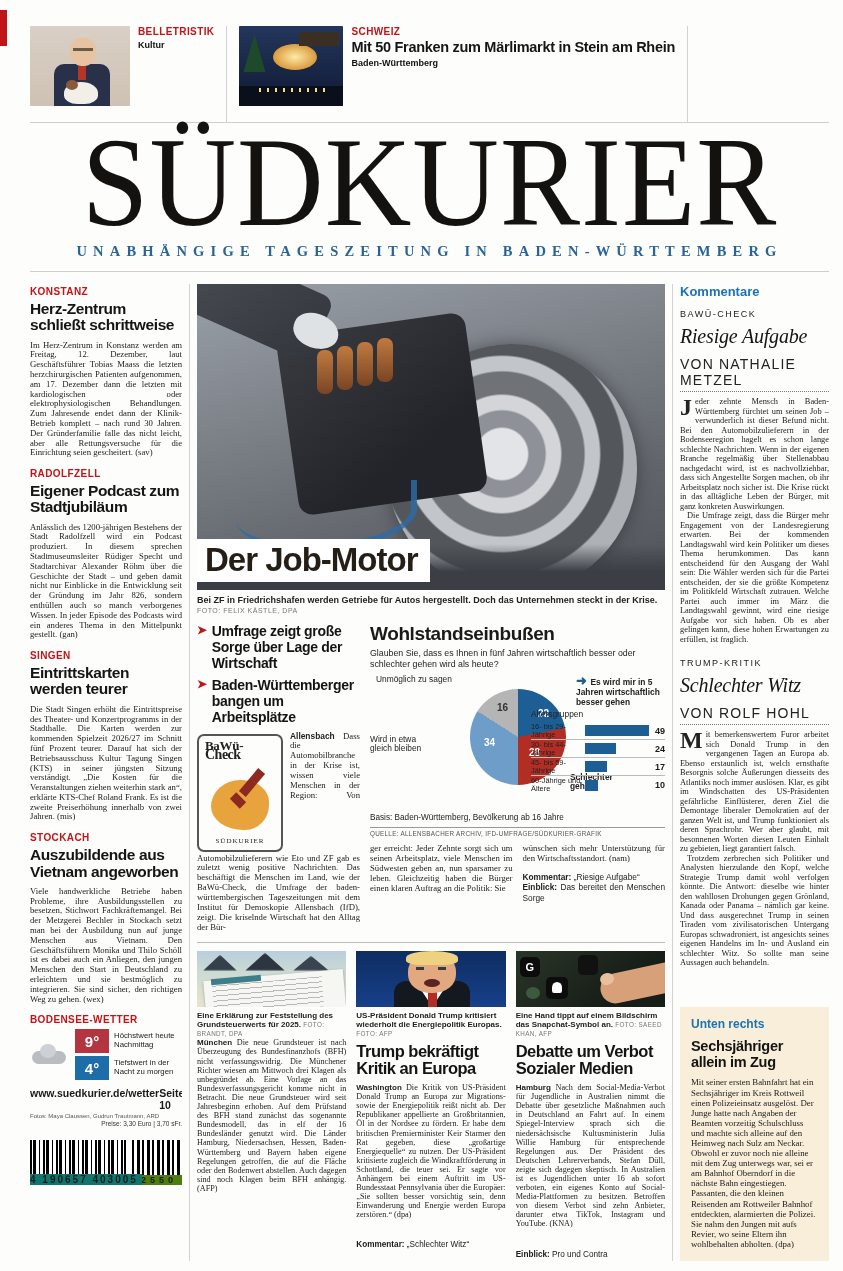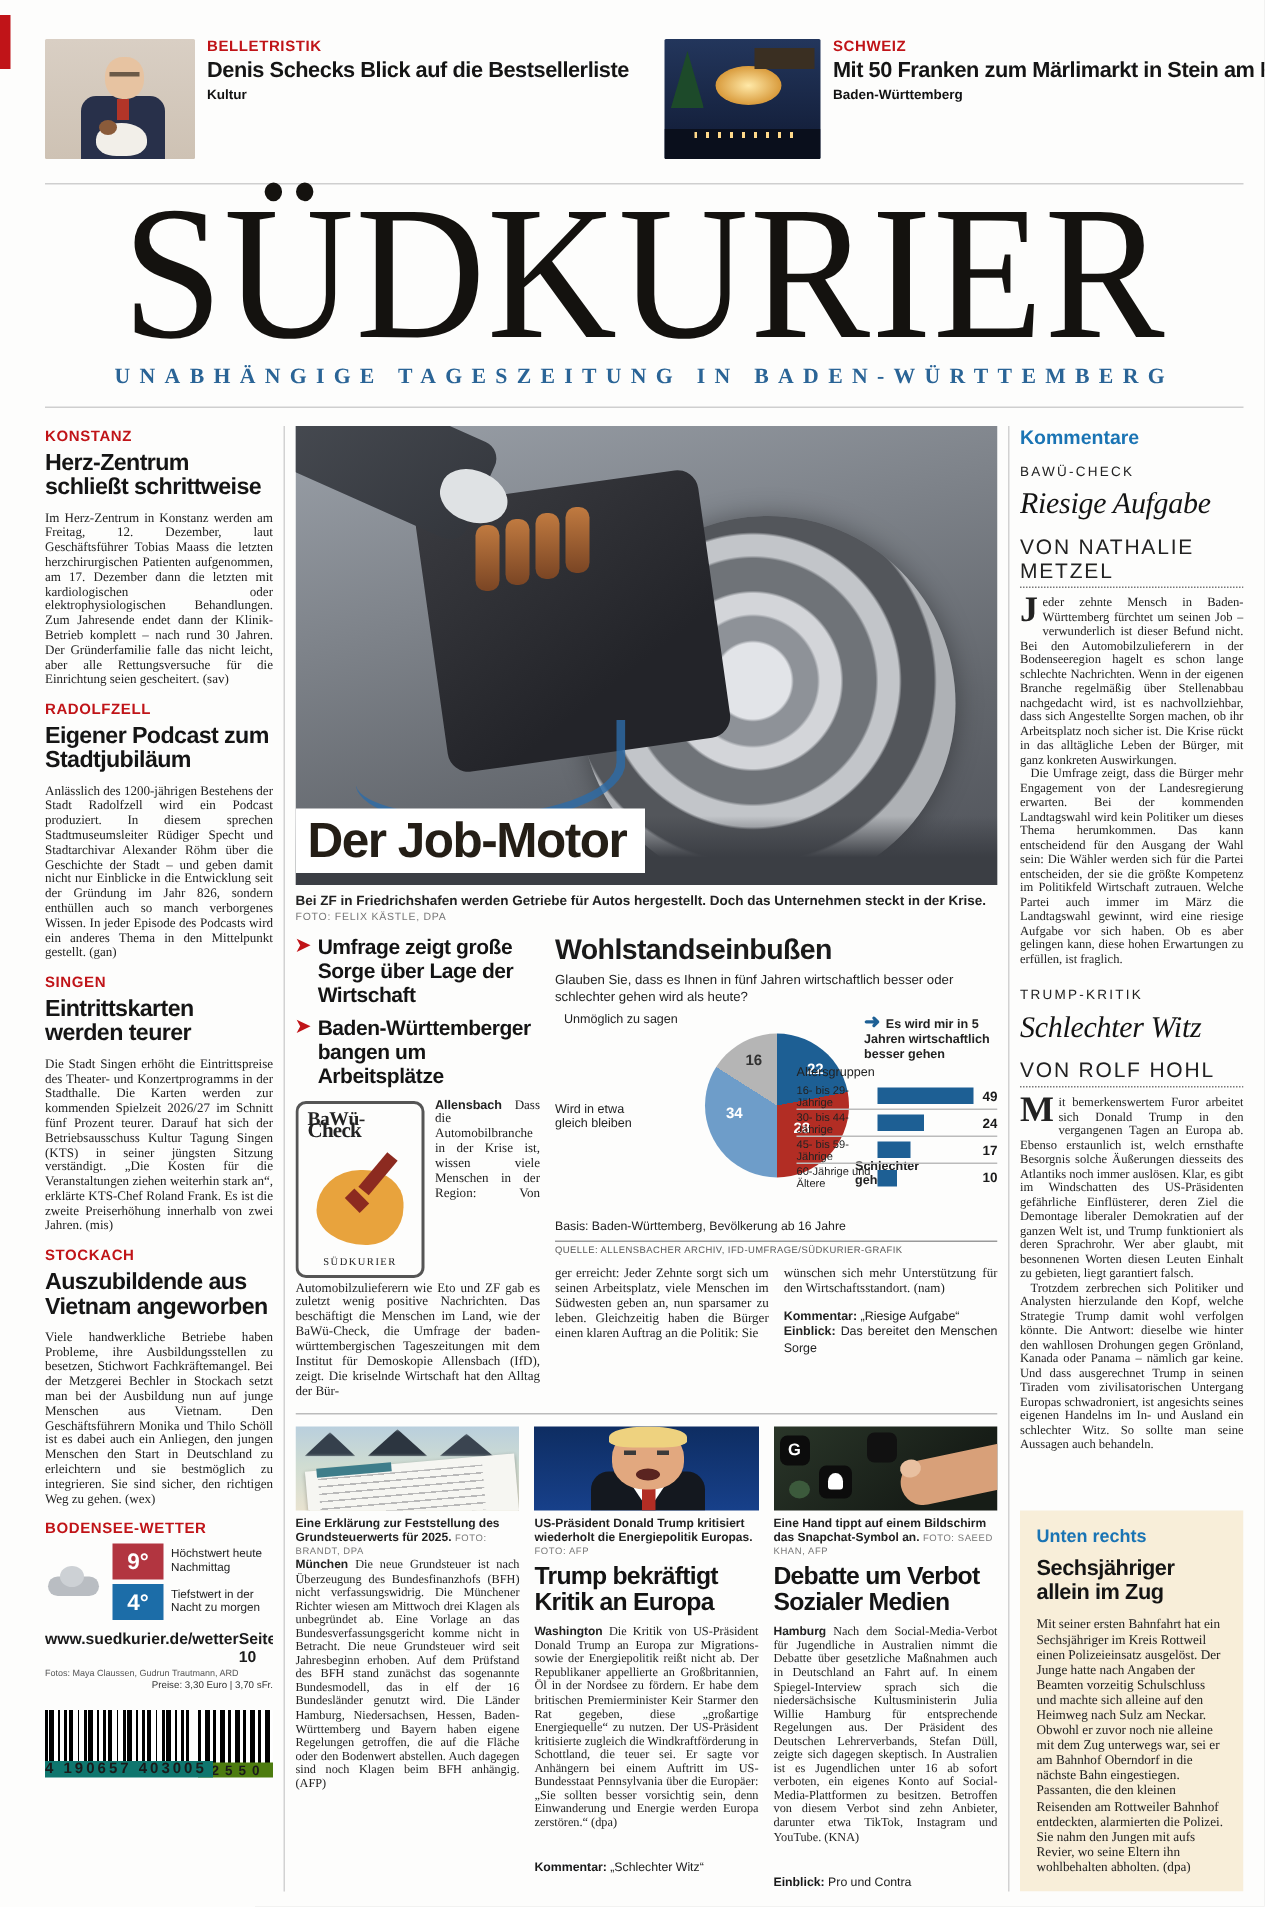--- a/index.html
+++ b/index.html
@@ -151,21 +151,20 @@
       <div class="t-photo t1" style="width:100px">
         <div class="shape" style="left:24px;top:38px;width:56px;height:44px;background:#28304a;border-radius:10px 10px 0 0;"></div>
         <div class="shape" style="left:40px;top:12px;width:26px;height:28px;background:#e7c3a1;border-radius:45%;"></div>
         <div class="shape" style="left:43px;top:22px;width:20px;height:3px;background:#6b5a48;"></div>
         <div class="shape" style="left:48px;top:40px;width:8px;height:14px;background:#b23528;"></div>
         <div class="shape" style="left:34px;top:56px;width:34px;height:22px;background:#f2efe9;border-radius:50% 50% 40% 40%;"></div>
         <div class="shape" style="left:36px;top:54px;width:12px;height:10px;background:#8a5b3a;border-radius:50%;"></div>
       </div>
       <div>
         <div class="t-kicker">BELLETRISTIK</div>
-        <div class="t-title">Denis Schecks Blick auf die Bestsellerliste</div>
         <div class="t-section">Kultur</div>
       </div>
     </div>
     <div class="tsep"></div>
     <div class="teaser">
       <div class="t-photo t2" style="width:104px">
         <div class="shape" style="left:34px;top:18px;width:44px;height:26px;background:radial-gradient(ellipse,#ffe9a8,#d99b3c 70%,transparent 75%);border-radius:50%;"></div>
         <div class="shape" style="left:4px;top:8px;width:22px;height:38px;background:#1d4a2a;clip-path:polygon(50% 0,100% 100%,0 100%);"></div>
         <div class="shape" style="left:0;bottom:0;width:104px;height:20px;background:#0a0f1c;"></div>
         <div class="shape" style="left:20px;bottom:14px;width:70px;height:4px;background:repeating-linear-gradient(90deg,#ffd98a 0 2px,transparent 2px 8px);"></div>

